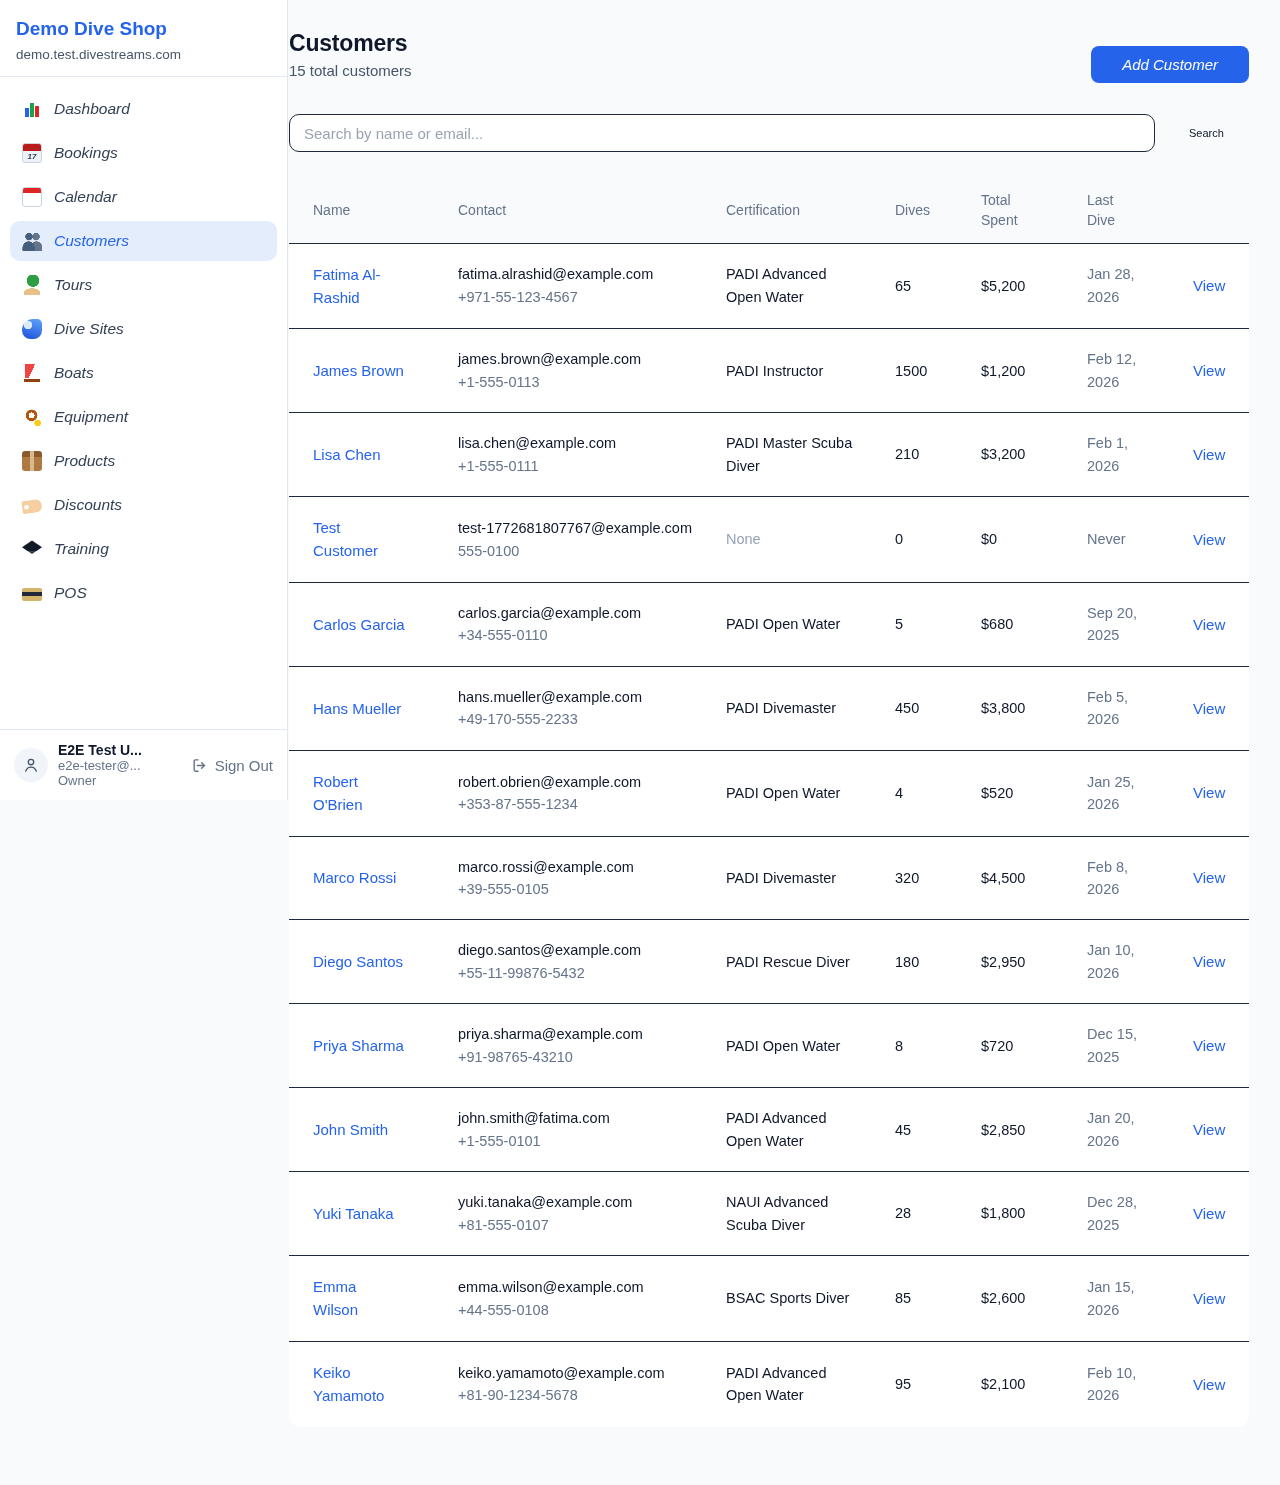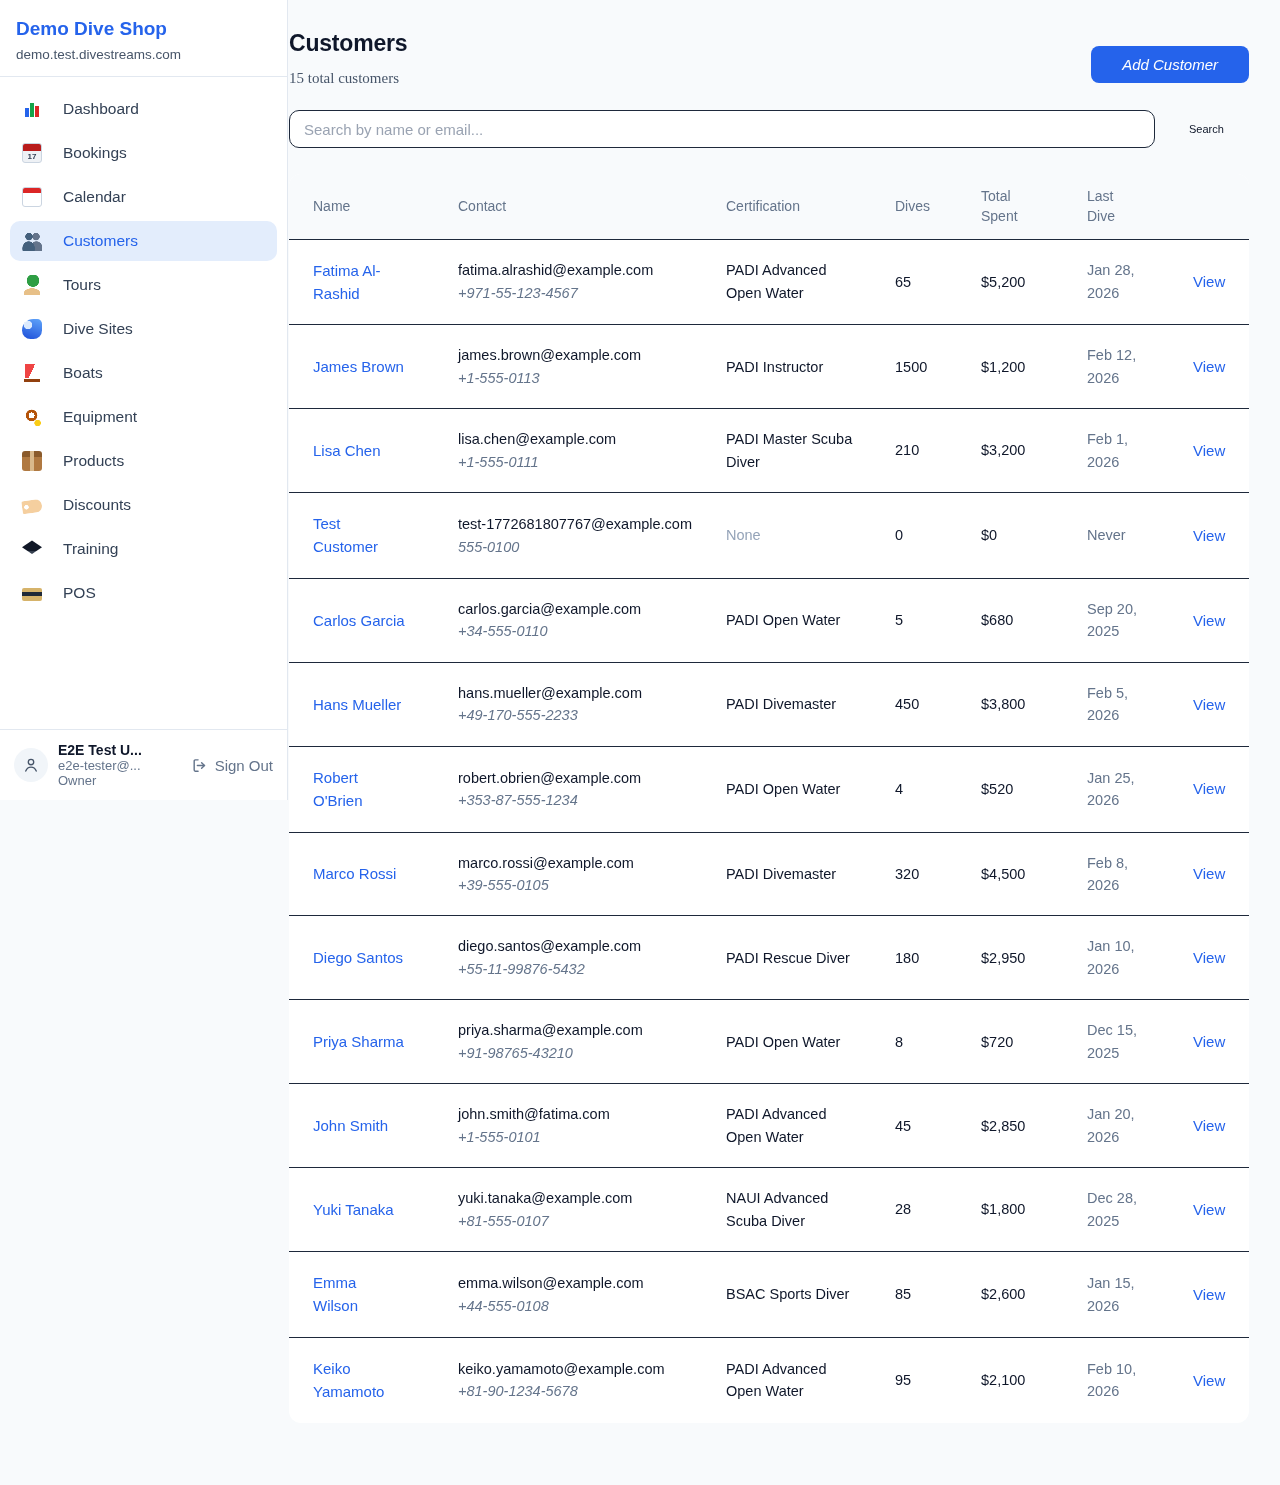--- a/index.html
+++ b/index.html
@@ -28,24 +28,24 @@
     width:288px;height:800px;
     background:#ffffff;
     border-right:1px solid var(--light-border);
     display:flex;flex-direction:column;
   }
   .side-header{padding:18px 16px 14px 16px;border-bottom:1px solid var(--light-border);}
   .shop-title{color:var(--accent);font-size:19px;font-weight:bold;line-height:1.2;}
   .shop-domain{color:#475569;font-size:13.5px;margin-top:6px;}
   .side-nav{padding:12px 10px;flex:1 1 auto;overflow:hidden;}
   .nav-item{
-    display:flex;align-items:center;gap:21px;
+    display:flex;align-items:center;gap:12px;
     height:40px;margin-bottom:4px;
     padding:0 12px;border-radius:10px;
-    color:#334155;font-size:15.5px;cursor:pointer;
+    color:#334155;font-size:15.5px;cursor:pointer;font-style:italic;
   }
   .nav-item.active{background:var(--active-bg);color:var(--accent);}
   .nav-icon{width:20px;height:20px;flex:0 0 20px;position:relative;display:inline-block;}
 
   
   .ic-dashboard{background:
     linear-gradient(#2563eb,#2563eb) 3px 9px/4px 9px no-repeat,
     linear-gradient(#16a34a,#16a34a) 8px 4px/4px 14px no-repeat,
     linear-gradient(#dc2626,#dc2626) 13px 7px/4px 11px no-repeat;}
   .ic-bookings{background:linear-gradient(180deg,#b91c1c 0 7px,#eef1f5 7px);border-radius:3px;border:1px solid #cbd5e1;}
@@ -86,27 +86,27 @@
   .user-email,.user-role{font-size:13px;color:var(--gray-text);white-space:nowrap;}
   .signout-btn{
     display:flex;align-items:center;gap:7px;border:none;background:none;
     color:var(--gray-text);font-size:15px;font-family:inherit;cursor:pointer;padding:0;flex:0 0 auto;
   }
 
   
   .main{margin-left:256px;padding:30px 31px 27px 33px;}
   .page-header{display:flex;align-items:flex-start;justify-content:space-between;}
   .page-title{font-size:23px;font-weight:bold;letter-spacing:-0.2px;margin:0;color:var(--dark-text);}
-  .page-subtitle{font-size:15px;color:#475569;margin-top:13px;font-family:Liberation Serif, serif;}
+  .page-subtitle{font-size:15px;color:#475569;margin-top:5px;}
   .add-btn{
     background:var(--accent);color:#fff;border:none;border-radius:8px;
     font-family:inherit;font-size:15px;font-weight:500;
     padding:10px 31px;cursor:pointer;margin-top:16px;font-style:italic;
   }
-  .search-row{display:flex;align-items:center;margin-top:23px;}
+  .search-row{display:flex;align-items:center;margin-top:31px;}
   .search-input{
     flex:0 0 866px;height:38px;border:1.5px solid #1e293b;border-radius:10px;
     padding:0 14px;font-size:15px;font-family:inherit;color:var(--dark-text);background:#fff;outline:none;
   }
   .search-input::placeholder{color:#9aa3b2;}
   .search-btn{
     border:none;background:none;font-family:inherit;font-size:11px;color:var(--dark-text);
     margin-left:26px;cursor:pointer;padding:6px 8px;
   }
 
@@ -121,21 +121,21 @@
   }
   th:first-child{padding-left:24px;}
   .wrap-min{display:inline-block;width:min-content;line-height:1.45;}
   td{
     padding:19px 18px 19px 0;vertical-align:middle;font-size:14.5px;line-height:1.55;
   }
   td:first-child{padding-left:24px;}
   tbody tr + tr td{border-top:1px solid var(--row-border);}
   .name-link{color:var(--accent);font-weight:500;font-size:15px;text-decoration:none;display:inline-block;max-width:92px;cursor:pointer;}
   .email{color:var(--dark-text);word-wrap:break-word;}
-  .phone{color:var(--gray-text);font-style:italic;}
+  .phone{color:var(--gray-text);}
   .cert{color:var(--dark-text);max-width:128px;}
   .cert.muted{color:var(--muted-text);}
   .dives,.spent{color:var(--dark-text);}
   .lastdive{color:var(--gray-text);max-width:64px;}
   .view-link{color:var(--accent);font-size:15px;text-decoration:none;cursor:pointer;}
 </style>
 </head>
 <body>
 
 <aside class="sidebar">

